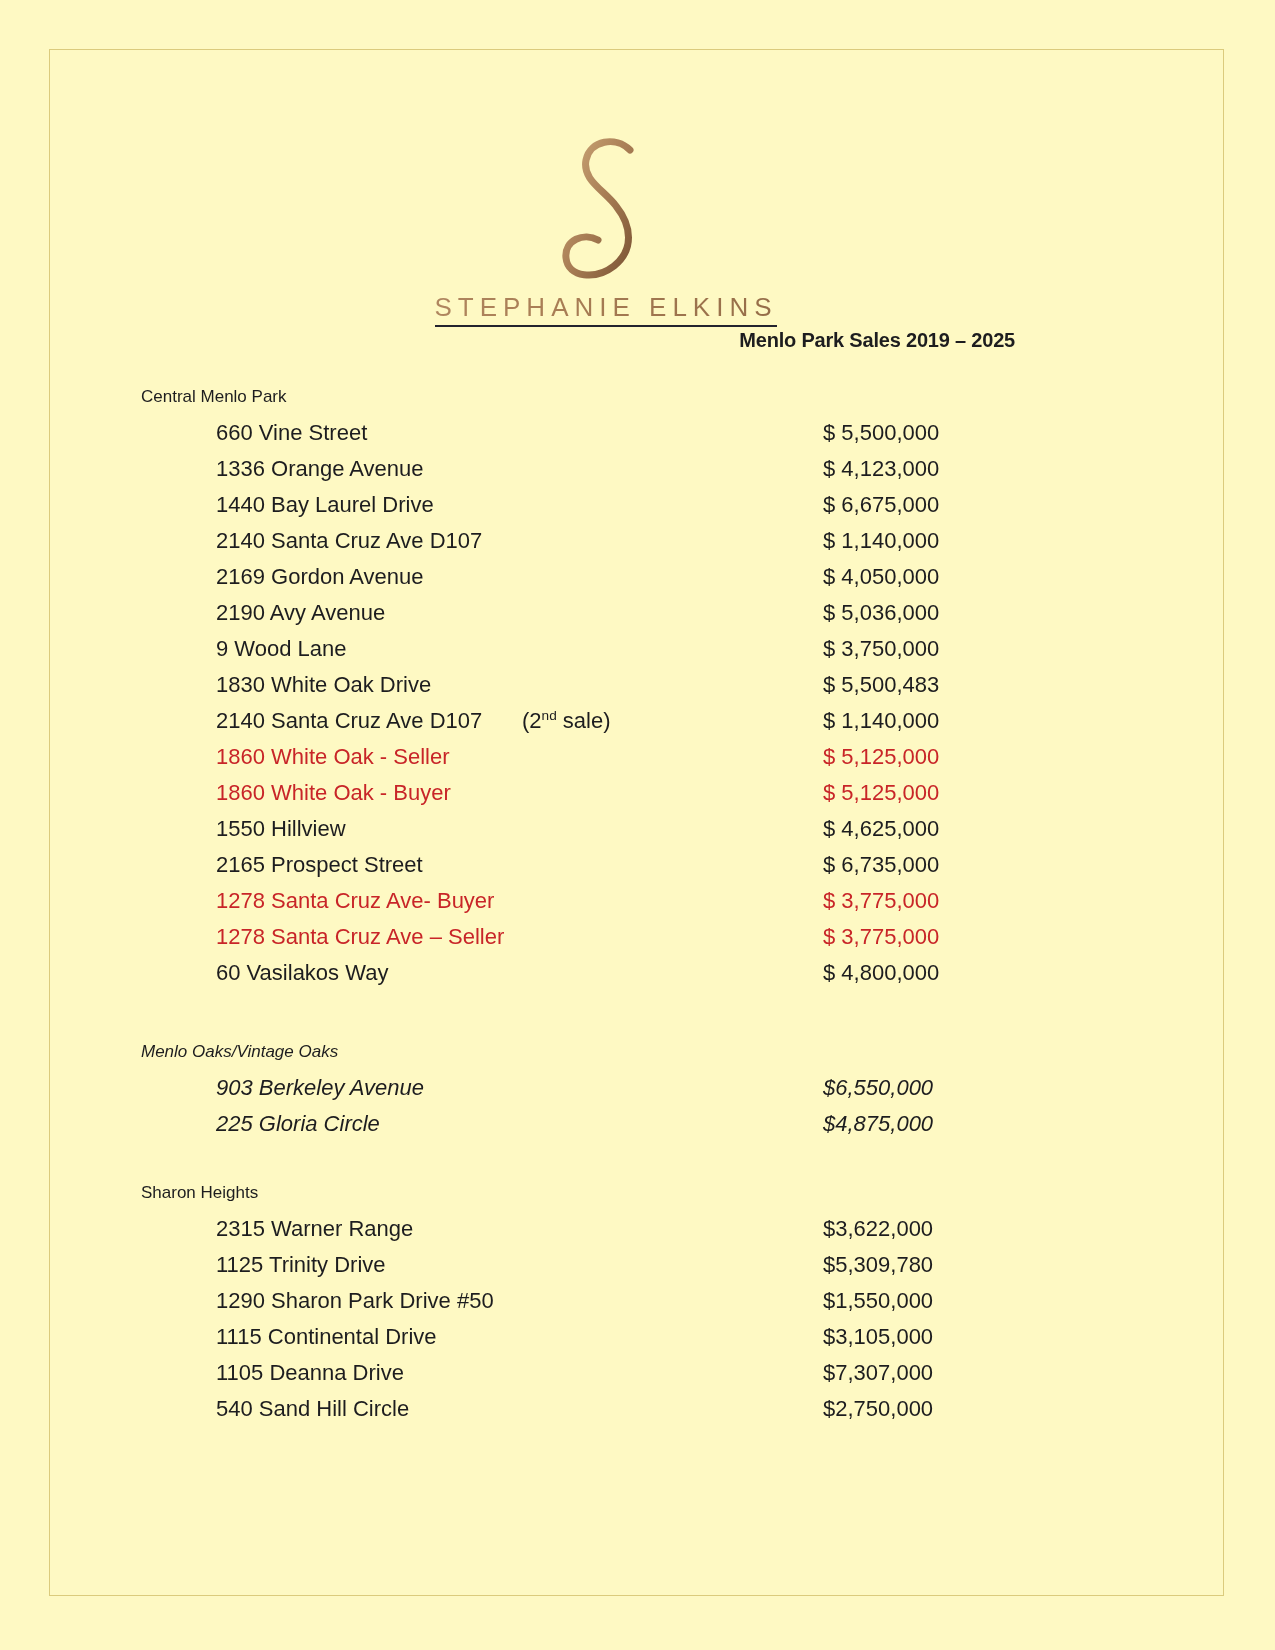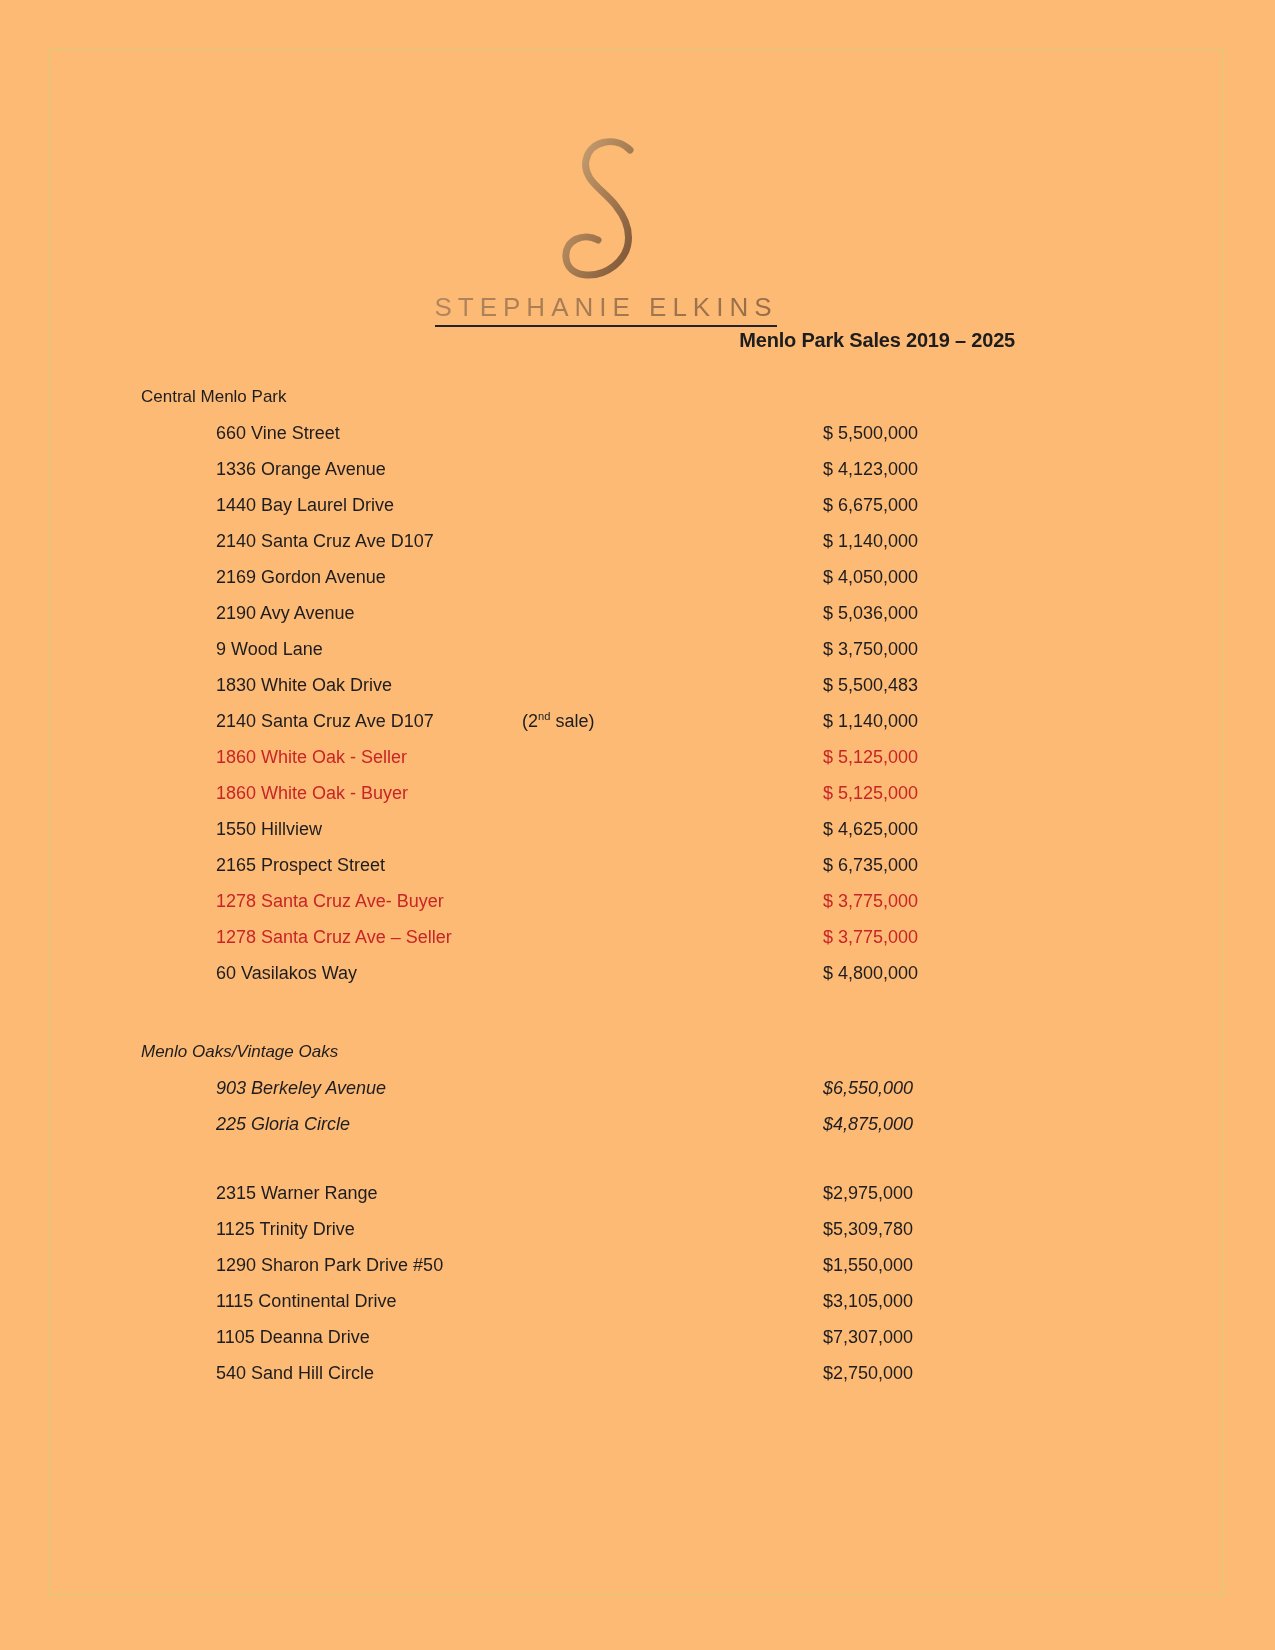--- a/index.html
+++ b/index.html
@@ -1,20 +1,20 @@
 <!DOCTYPE html>
 <html style="--highlight-red: #c82528; --border-gold: #dbcb7d;"><head>
 <meta charset="utf-8">
 <style>
   html, body { margin: 0; padding: 0; background: #ffffff; }
   .doc {
     position: relative;
     width: 1275px;
     height: 1650px;
-    background: #fdba74;
+    background: #fef9c3;
     font-family: "Liberation Sans", sans-serif;
     color: #1d1d1f;
     overflow: hidden;
   }
   .border-frame {
     position: absolute;
     left: 49px; top: 49px;
     width: 1175px; height: 1547px;
     border: 1.5px solid var(--border-gold, #dbcb7d);
     box-sizing: border-box;
@@ -58,21 +58,21 @@
     width: 1258px;
   }
   .section-header {
     height: 36px; line-height: 36px;
     padding-left: 141px;
     font-size: 17px;
   }
   .row {
     position: relative;
     height: 36px; line-height: 36px;
-    font-size: 18px;
+    font-size: 22px;
   }
   .row .addr  { position: absolute; left: 216px; top: 0; white-space: nowrap; }
   .row .note  { position: absolute; left: 522px; top: 0; white-space: nowrap; }
   .row .price { position: absolute; left: 823px; top: 0; white-space: nowrap; }
   .row.red .addr, .row.red .price { color: var(--highlight-red, #c82528); }
   .note sup { font-size: 0.62em; vertical-align: super; line-height: 0; }
   .section { margin-top: 0; }
   .section.gap-large { margin-top: 43px; font-style: italic; }
   .section.gap-medium { margin-top: 33px; }
 </style>
@@ -218,25 +218,26 @@
 
     <div class="row">
       <span class="addr">225 Gloria Circle</span>
       <span class="note"></span>
       <span class="price">$4,875,000</span>
     </div>
   </div>
     </div>
 
     <div class="section gap-medium">
+      <div class="section-header">Sharon Heights</div>
       <div class="section-rows">
     <div class="row">
       <span class="addr">2315 Warner Range</span>
       <span class="note"></span>
-      <span class="price">$2,975,000</span>
+      <span class="price">$3,622,000</span>
     </div>
 
     <div class="row">
       <span class="addr">1125 Trinity Drive</span>
       <span class="note"></span>
       <span class="price">$5,309,780</span>
     </div>
 
     <div class="row">
       <span class="addr">1290 Sharon Park Drive #50</span>

